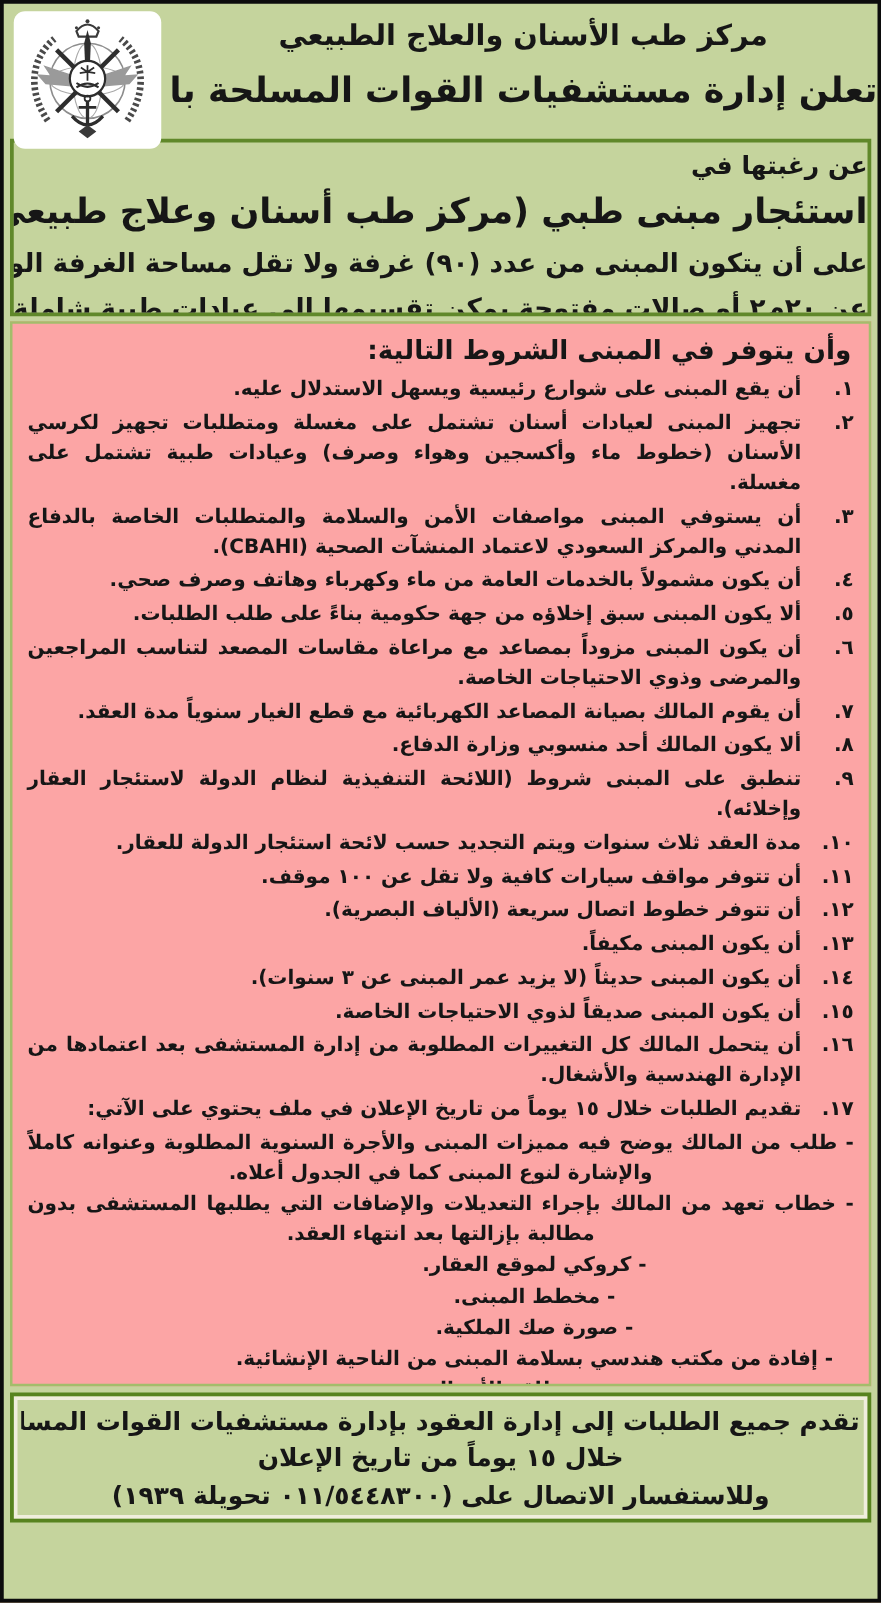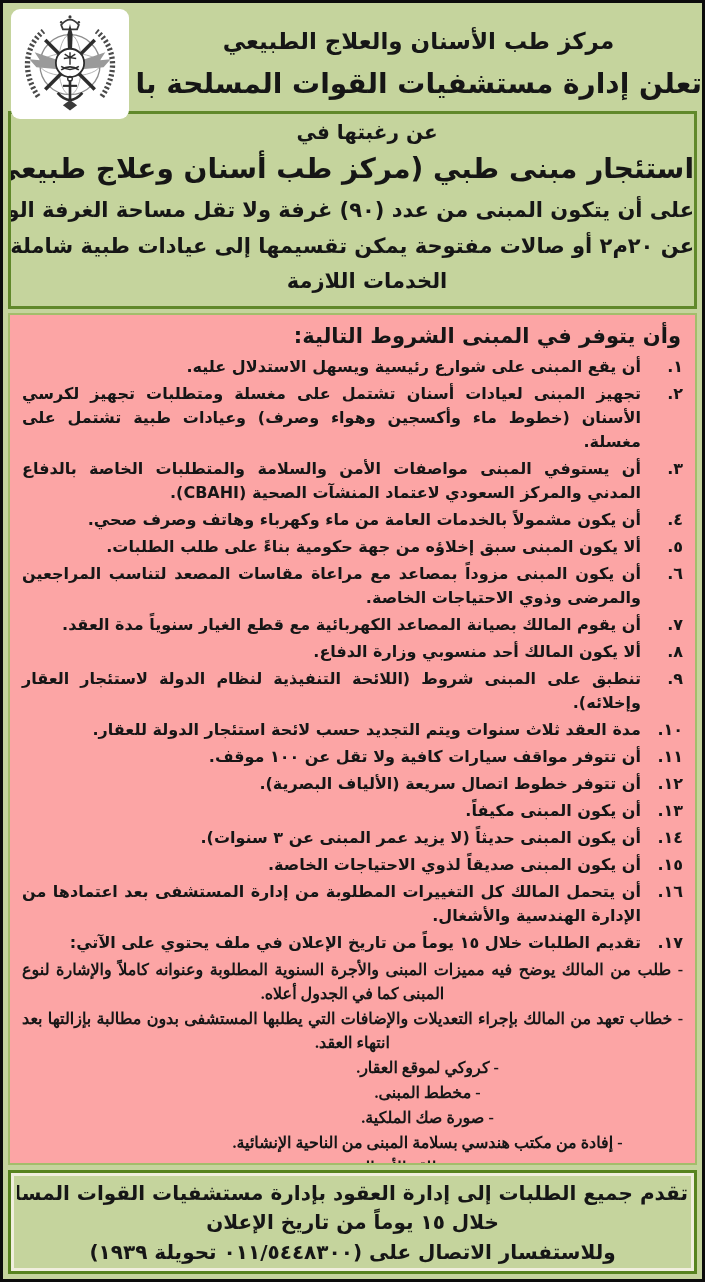--- a/index.html
+++ b/index.html
@@ -12,57 +12,57 @@
     font-family:"DejaVu Sans",sans-serif;
     color:#161616;
     direction:rtl;
     overflow:hidden;
   }
   
   .header{height:108px;position:relative;}
   .header-text{
     margin-left:132px; 
     text-align:center;
-    padding-top:20px;
+    padding-top:8px;
     overflow:hidden;
   }
   .h-line1{font-size:23px;font-weight:700;white-space:nowrap;line-height:36px;}
   .h-line2{font-size:28px;font-weight:700;white-space:nowrap;line-height:50px;letter-spacing:-0.4px;}
   .logo-box{
     position:absolute;left:8px;top:6px;z-index:3;
     width:118px;height:110px;
     background:#ffffff;border-radius:9px;
     display:flex;align-items:center;justify-content:center;
   }
   
   .intro-box{
     box-sizing:border-box;
-    margin:0 5px;height:198px;
+    margin:0 5px;height:142px;
     border:3px solid #60882a;border-top-width:3px;
     padding-top:4px;
-    text-align:center;overflow:hidden;padding-left:29px;
+    overflow:hidden;padding-left:29px;
   }
   .kicker{font-size:20px;font-weight:700;line-height:28px;}
   .intro-title{font-size:28px;font-weight:700;line-height:46px;white-space:nowrap;letter-spacing:-0.5px;}
   .intro-line{font-size:21px;font-weight:700;line-height:36px;white-space:nowrap;}
   .intro-last{font-size:21px;font-weight:700;line-height:34px;}
   
   .cond-box{
     box-sizing:border-box;
     margin:4px 5px 0;height:852px;
     background:#fca5a5;
     border:2px solid #a3bd6b;
     padding:6px 12px 6px 12px;
     overflow:hidden;
   }
   .cond-heading{font-size:21px;font-weight:700;line-height:30px;margin:0 2px 4px 0;}
   .cond{display:flex;margin-bottom:3px;}
   .num{flex:0 0 42px;font-size:16px;font-weight:700;line-height:24px;}
   .ctxt{flex:1;font-size:16px;font-weight:700;line-height:24px;text-align:justify;}
-  .sub{font-size:16px;font-weight:700;line-height:24px;text-align:justify;text-align-last:center;margin-bottom:1px;font-family:Liberation Serif, serif;}
+  .sub{font-size:16px;font-weight:700;line-height:24px;text-align:justify;text-align-last:center;margin-bottom:1px;}
   .sub.short{text-align:center;padding-left:150px;}
   
   .footer-box{
     box-sizing:border-box;
     margin:5px 5px 0;height:104px;
     border:3px solid #57831f;
     box-shadow:inset 0 0 0 3px #f0eedd;
     background:#c5d49d;
     display:flex;flex-direction:column;justify-content:space-evenly;
     text-align:center;padding:4px 6px;

